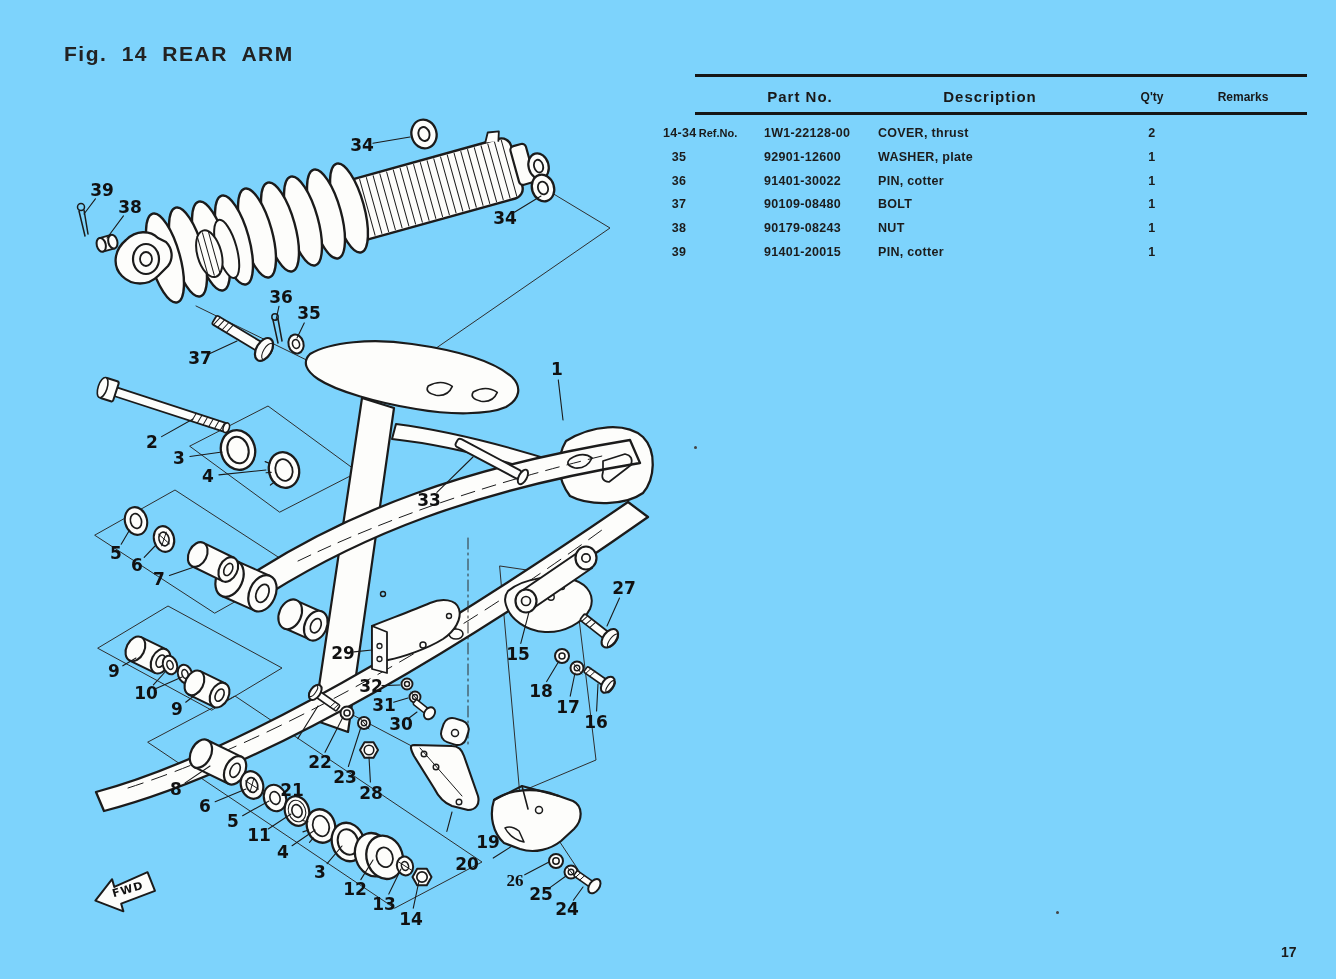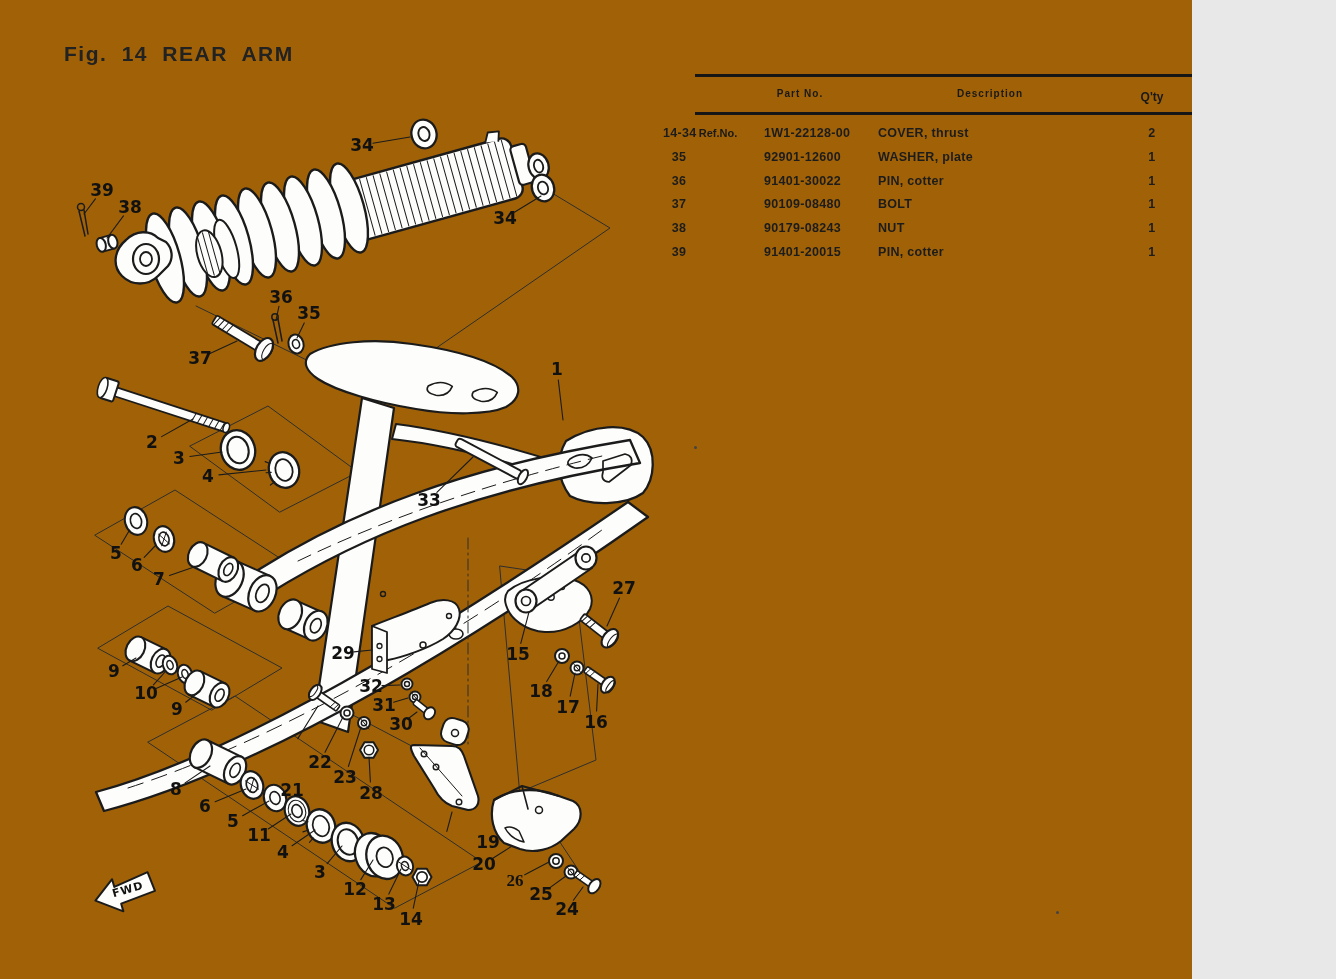--- a/index.html
+++ b/index.html
@@ -1,25 +1,25 @@
 <!DOCTYPE html>
 <html><head>
 <meta charset="utf-8">
 <style>
   html,body{margin:0;padding:0;background:#e8e8e8;}
-  #page{position:relative;width:1192px;height:979px;background:#a16207;overflow:hidden;
+  #page{position:relative;width:1336px;height:979px;background:#7dd3fc;overflow:hidden;
         font-family:"Liberation Sans", sans-serif;color:#1b1b1b;}
   #art{position:absolute;left:0;top:0;}
   .title{position:absolute;left:64px;top:42px;font-size:21px;font-weight:600;
          letter-spacing:1.5px;word-spacing:7px;color:#222;}
   .pageno{position:absolute;left:1281px;top:944px;font-size:14px;font-weight:700;}
   
   .rule{position:absolute;background:#161616;}
   .th{position:absolute;transform:translateX(-50%);white-space:nowrap;font-weight:700;color:#191919;}
-  .th-big{font-size:10px;letter-spacing:1px;}
+  .th-big{font-size:15px;letter-spacing:1px;}
   .th-small{font-size:11px;}
   .th-med{font-size:12px;}
   .trow{position:absolute;left:0;top:0;width:1336px;height:20px;font-size:12.5px;font-weight:700;color:#1c1c1c;}
   .trow span{position:absolute;white-space:nowrap;letter-spacing:0.3px;}
   .c-ref{left:663px;width:32px;text-align:center;}
   .c-part{left:764px;}
   .c-desc{left:878px;}
   .c-qty{left:1132px;width:40px;text-align:center;}
   .c-rem{left:1200px;width:88px;text-align:center;}
   
@@ -521,21 +521,21 @@
       <div class="callout" style="left: 411px; top: 919px;">14</div>
       <div class="callout" style="left: 292px; top: 772px; margin-top: 18px;">21</div>
       <div class="callout" style="left: 320px; top: 762px;">22</div>
       <div class="callout" style="left: 345px; top: 777px;">23</div>
       <div class="callout" style="left: 371px; top: 793px;">28</div>
       <div class="callout" style="left: 343px; top: 653px;">29</div>
       <div class="callout" style="left: 371px; top: 686px;">32</div>
       <div class="callout" style="left: 384px; top: 705px;">31</div>
       <div class="callout" style="left: 401px; top: 724px;">30</div>
       <div class="callout" style="left: 444px; top: 842px; margin-left: 44px;">19</div>
-      <div class="callout" style="left: 484px; top: 864px;">20</div>
+      <div class="callout" style="left: 467px; top: 864px;">20</div>
       <div class="callout" style="left: 515px; top: 880px; font-family: Liberation Serif, serif;">26</div>
       <div class="callout" style="left: 541px; top: 894px;">25</div>
       <div class="callout" style="left: 567px; top: 909px;">24</div>
       <div class="callout" style="left: 518px; top: 654px;">15</div>
       <div class="callout" style="left: 541px; top: 691px;">18</div>
       <div class="callout" style="left: 568px; top: 707px;">17</div>
       <div class="callout" style="left: 596px; top: 722px;">16</div>
       <div class="callout" style="left: 624px; top: 588px;">27</div>
     </div>
 

